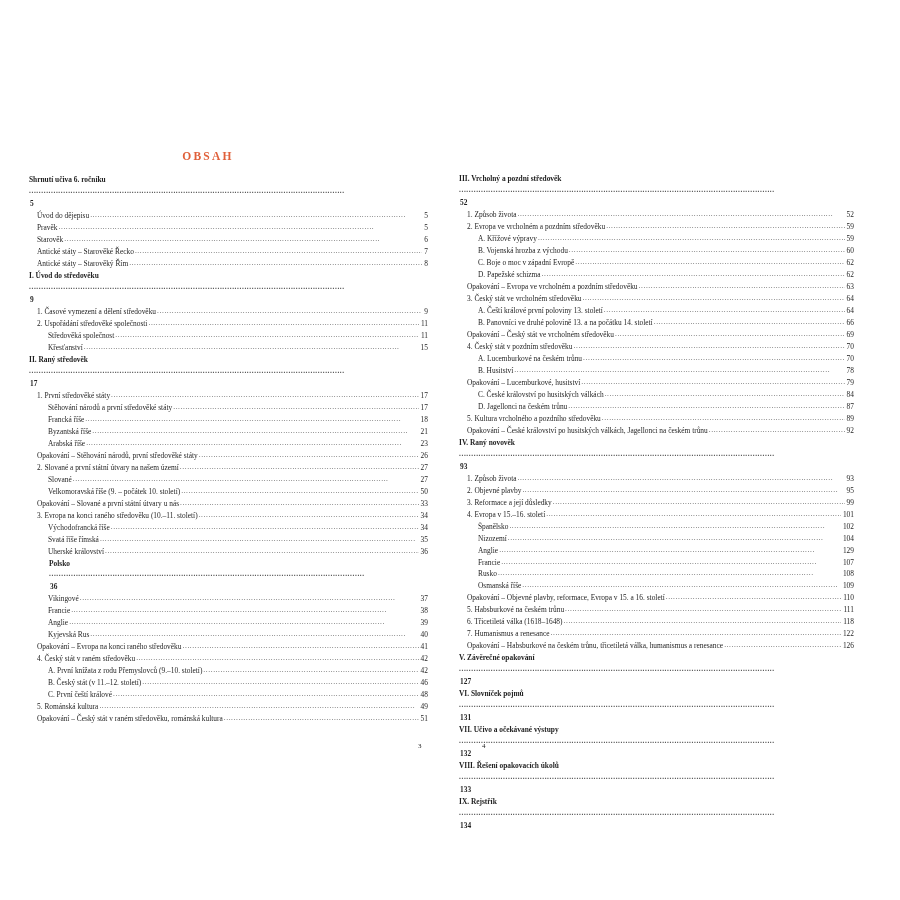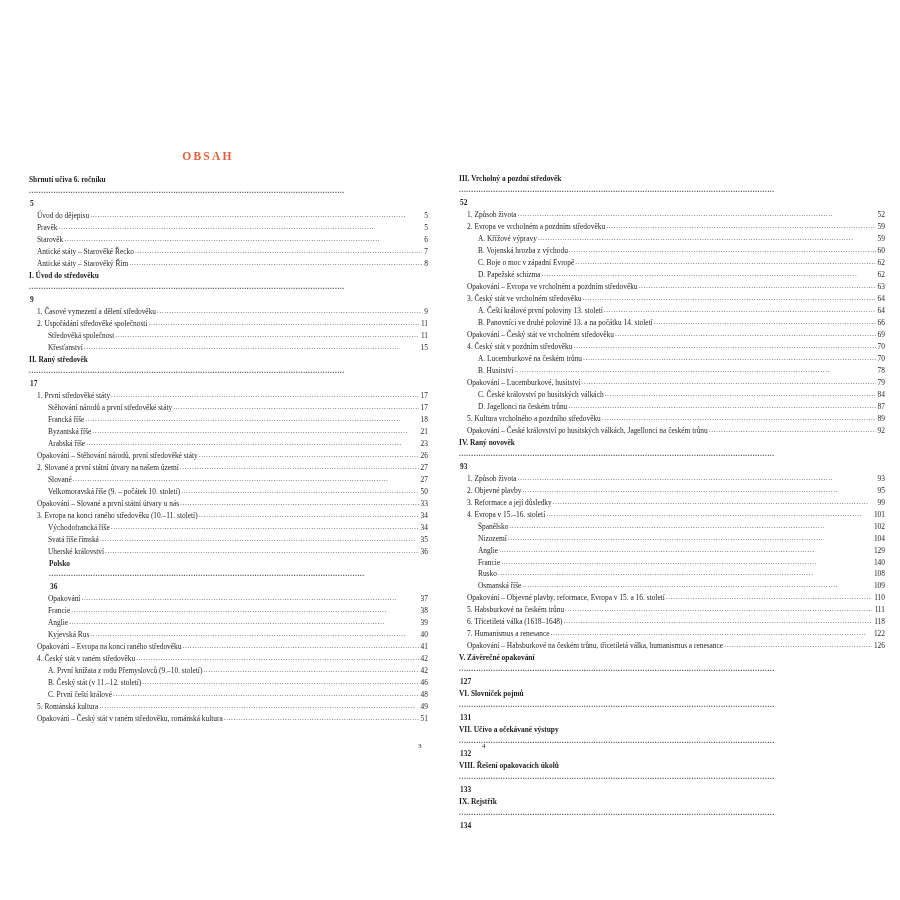--- a/index.html
+++ b/index.html
@@ -30,21 +30,21 @@
   .col {
     width: 450px;
     box-sizing: border-box;
   }
   .col-left {
     padding-left: 28px;
     padding-right: 22px;
   }
   .col-right {
     padding-left: 8px;
-    padding-right: 15px;
+    padding-right: 46px;
   }
   .toc-title {
     text-align: center;
     color: #e0603a;
     font-size: 11.5px;
     letter-spacing: 2.2px;
     font-weight: bold;
     margin: 0 0 12px 0;
     padding-right: 40px;
   }
@@ -234,21 +234,21 @@
             <span class="lbl">Uherské království</span>
             <span class="dots">.................................................................................................................................</span>
             <span class="pg">36</span>
           </div>
           <div class="entry lvl-2 bold">
             <span class="lbl">Polsko</span>
             <span class="dots">.................................................................................................................................</span>
             <span class="pg">36</span>
           </div>
           <div class="entry lvl-2">
-            <span class="lbl">Opakování</span>
+            <span class="lbl">Vikingové</span>
             <span class="dots">.................................................................................................................................</span>
             <span class="pg">37</span>
           </div>
           <div class="entry lvl-2">
             <span class="lbl">Francie</span>
             <span class="dots">.................................................................................................................................</span>
             <span class="pg">38</span>
           </div>
           <div class="entry lvl-2">
             <span class="lbl">Anglie</span>
@@ -437,21 +437,21 @@
             <span class="pg">104</span>
           </div>
           <div class="entry lvl-2">
             <span class="lbl">Anglie</span>
             <span class="dots">.................................................................................................................................</span>
             <span class="pg">129</span>
           </div>
           <div class="entry lvl-2">
             <span class="lbl">Francie</span>
             <span class="dots">.................................................................................................................................</span>
-            <span class="pg">140</span>
+            <span class="pg">107</span>
           </div>
           <div class="entry lvl-2">
             <span class="lbl">Rusko</span>
             <span class="dots">.................................................................................................................................</span>
             <span class="pg">108</span>
           </div>
           <div class="entry lvl-2">
             <span class="lbl">Osmanská říše</span>
             <span class="dots">.................................................................................................................................</span>
             <span class="pg">109</span>

